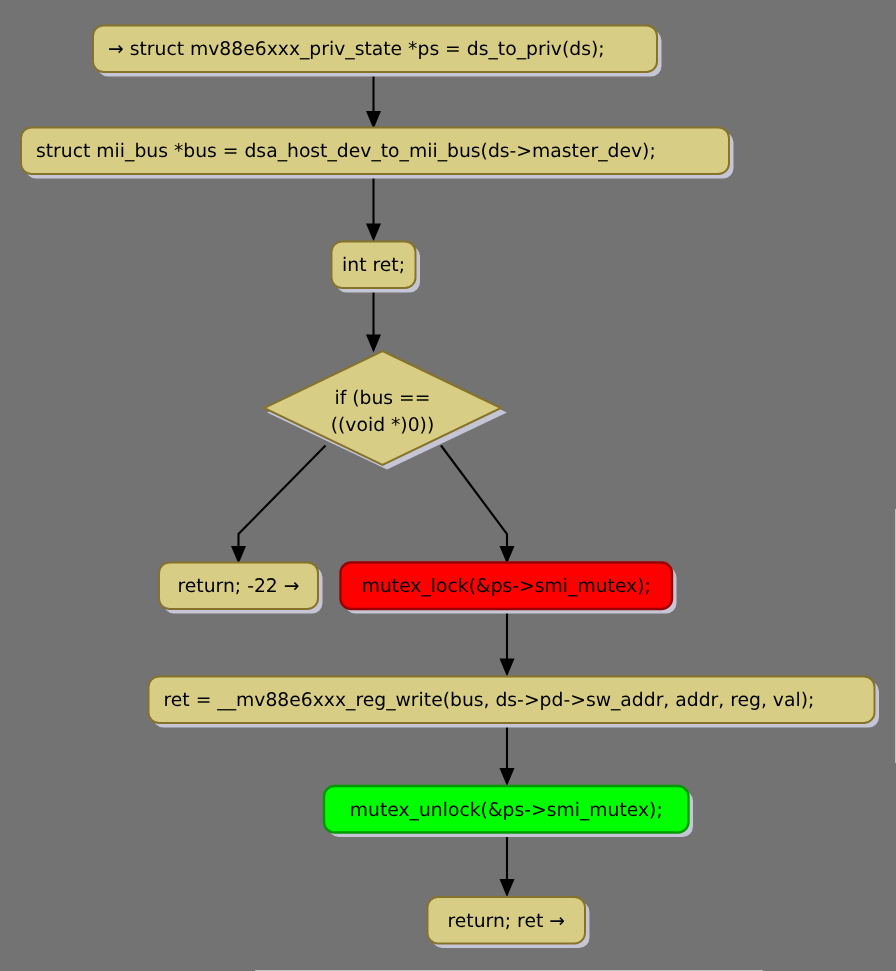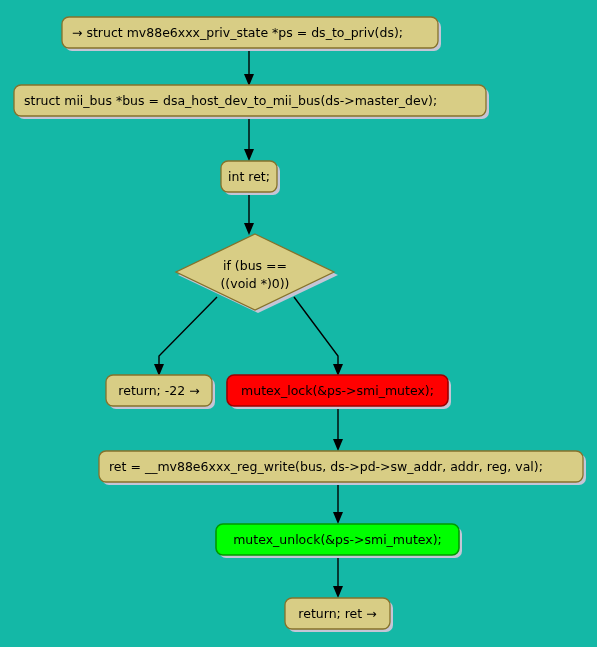--- a/index.html
+++ b/index.html
@@ -10,21 +10,21 @@
   body {
     width: 597px;
     height: 647px;
     font-family: "DejaVu Sans", sans-serif;
     overflow: hidden;
   }
   #flow-canvas {
     position: relative;
     width: 597px;
     height: 647px;
-    background: #14b8a6;
+    background: #737373;
   }
   svg.flow-svg {
     position: absolute;
     left: 0;
     top: 0;
     width: 597px;
     height: 647px;
     display: block;
   }
   .node-text {

